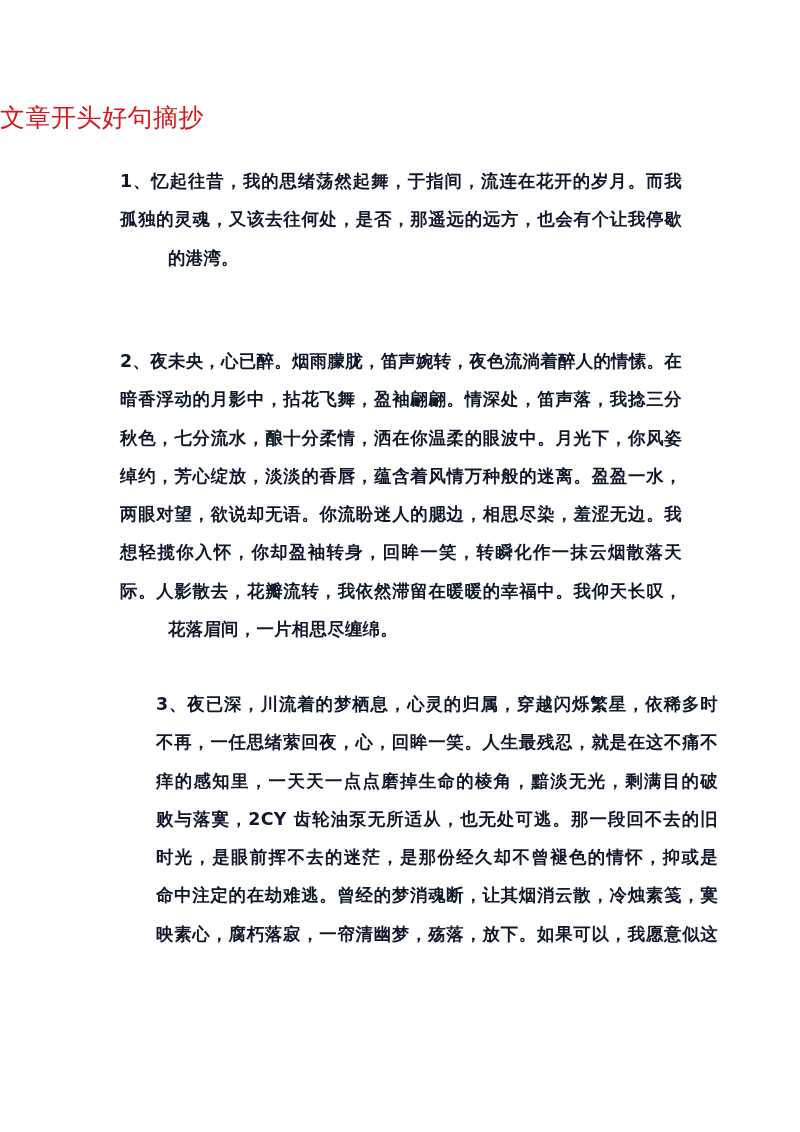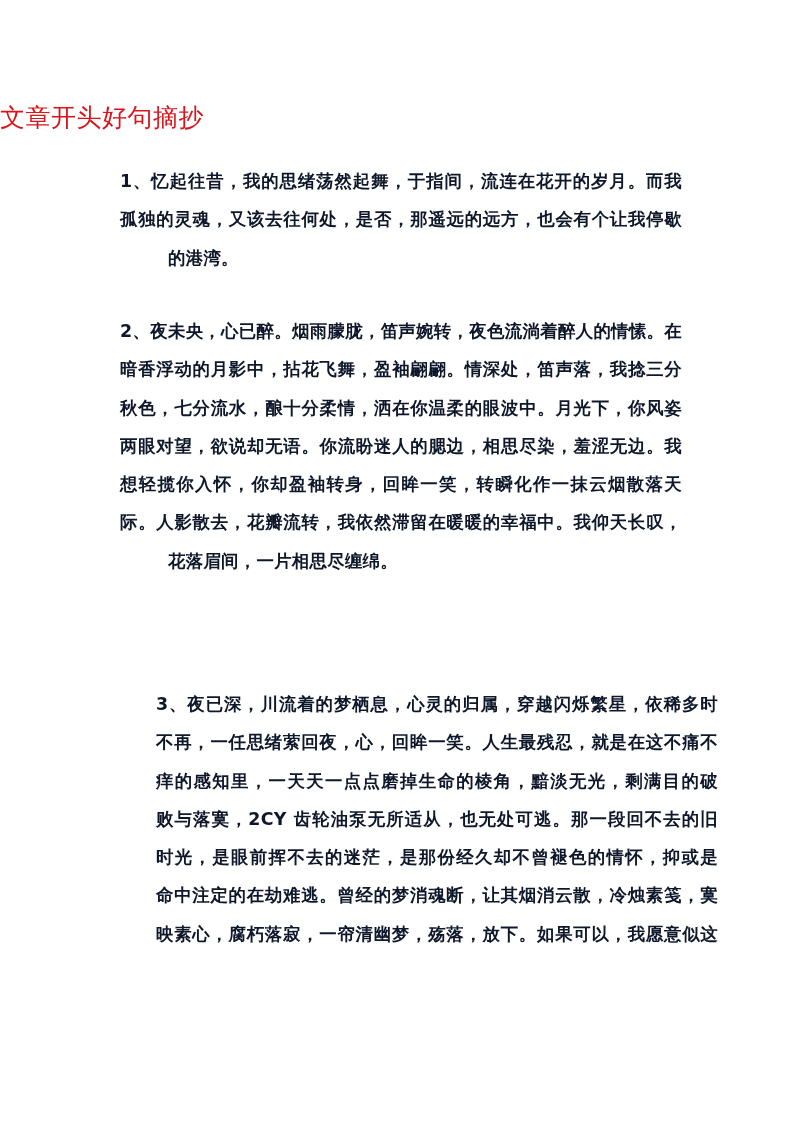--- a/index.html
+++ b/index.html
@@ -47,39 +47,40 @@
     display: block;
     white-space: nowrap;
     text-align: justify;
     text-align-last: justify;
   }
   .line.last {
     text-align-last: left;
     margin-left: 48px;
   }
   #p1 { top: 162px; }
-  #p2 { top: 312px; }
+  #p2 { top: 342px; }
   #p3 { top: 685px; margin-left: 36px; }
 </style>
 </head>
 <body>
 
 <div class="page">
   <div class="title">文章开头好句摘抄</div>
 
   <div class="para" id="p1">
     <span class="line">1、忆起往昔，我的思绪荡然起舞，于指间，流连在花开的岁月。而我</span>
     <span class="line">孤独的灵魂，又该去往何处，是否，那遥远的远方，也会有个让我停歇</span>
     <span class="line last">的港湾。</span>
   </div>
 
   <div class="para" id="p2">
     <span class="line">2、夜未央，心已醉。烟雨朦胧，笛声婉转，夜色流淌着醉人的情愫。在</span>
     <span class="line">暗香浮动的月影中，拈花飞舞，盈袖翩翩。情深处，笛声落，我捻三分</span>
     <span class="line">秋色，七分流水，酿十分柔情，洒在你温柔的眼波中。月光下，你风姿</span>
+    <span class="line">绰约，芳心绽放，淡淡的香唇，蕴含着风情万种般的迷离。盈盈一水，</span>
     <span class="line">两眼对望，欲说却无语。你流盼迷人的腮边，相思尽染，羞涩无边。我</span>
     <span class="line">想轻揽你入怀，你却盈袖转身，回眸一笑，转瞬化作一抹云烟散落天</span>
     <span class="line">际。人影散去，花瓣流转，我依然滞留在暖暖的幸福中。我仰天长叹，</span>
     <span class="line last">花落眉间，一片相思尽缠绵。</span>
   </div>
 
   <div class="para" id="p3">
     <span class="line">3、夜已深，川流着的梦栖息，心灵的归属，穿越闪烁繁星，依稀多时</span>
     <span class="line">不再，一任思绪萦回夜，心，回眸一笑。人生最残忍，就是在这不痛不</span>
     <span class="line">痒的感知里，一天天一点点磨掉生命的棱角，黯淡无光，剩满目的破</span>

